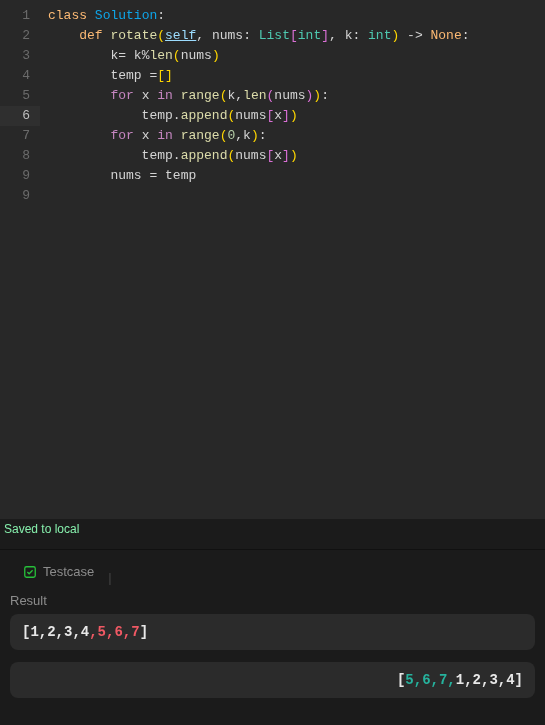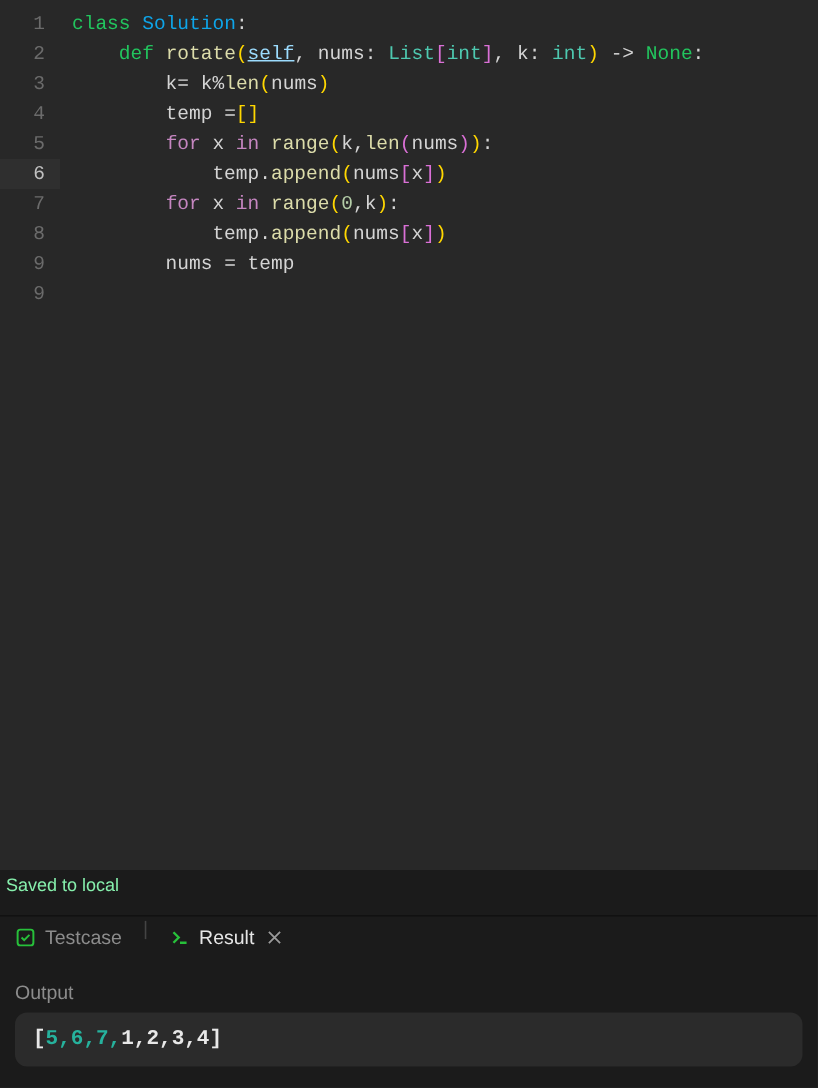--- a/index.html
+++ b/index.html
@@ -61,21 +61,21 @@
     top: 0;
     bottom: 0;
     background: #2f2f2f;
     z-index: -1;
   }
   .gutter .ln.current {
     color: #bfbfbf;
     background: #2f2f2f;
   }
   .kw { color: #c586c0; }
-  .kw2 { color: #22c55e; font-family: Liberation Mono, monospace; }
+  .kw2 { color: #fdba74; font-family: Liberation Mono, monospace; }
   .cls { color: #0ea5e9; }
   .fn { color: #dcdcaa; }
   .self { color: #9cdcfe; text-decoration: underline; }
   .param { color: #d4d4d4; }
   .type { color: #4ec9b0; }
   .num { color: #b5cea8; }
   .pn { color: #d4d4d4; }
   .op { color: #d4d4d4; }
   .br1 { color: #ffd700; }
   .br2 { color: #da70d6; }
@@ -93,22 +93,22 @@
     height: 10px;
     background: #1b1b1b;
     display:flex;
     align-items:center;
     justify-content:center;
   }
   .tabs {
     height: 36px;
     background: #1b1b1b;
     display: flex;
-    align-items: flex-start;
-    padding-left: 2px;
+    align-items: flex-end;
+    padding-left: 15px;
     gap: 4px;
     font-family: -apple-system, BlinkMacSystemFont, "Segoe UI", sans-serif;
     font-size: 13px;
     border-top: 1px solid #111;
   }
   .tab {
     display: flex;
     align-items: center;
     gap: 6px;
     padding: 6px 8px;
@@ -148,21 +148,21 @@
   .outbox {
     background: #2b2b2b;
     border-radius: 8px;
     padding: 10px 12px;
     font-family: Menlo, Consolas, "Courier New", monospace;
     font-size: 14px;
     font-weight: 600;
     color: #e8e8e8;
     margin-bottom: 12px;
   }
-  .outbox.last { margin-bottom: 4px; }
+  .outbox.last { margin-bottom: 17px; text-align: right; }
   .tok-common { color: #e8e8e8; }
   .tok-wrong { color: #f05964; }
   .tok-right { color: #26b29d; }
 </style>
 </head>
 <body>
 
 <div class="editor">
   <div class="gutter">
       <div class="ln">1</div>
@@ -193,34 +193,23 @@
   <div class="tab">
     <span class="icon">
       <svg viewBox="0 0 16 16" width="14" height="14" fill="none" stroke="#27c03a" stroke-width="1.5">
         <rect x="2" y="2" width="12" height="12" rx="2"></rect>
         <path d="M5 8l2 2 4-4"></path>
       </svg>
     </span>
     <span>Testcase</span>
   </div>
   <span class="tab-sep">|</span>
-  <div class="tab active">
-    <span class="icon">
-      <svg viewBox="0 0 16 16" width="14" height="14" fill="none" stroke="#27c03a" stroke-width="1.8">
-        <path d="M3 4l4 4-4 4"></path>
-        <path d="M8 12h5"></path>
-      </svg>
-    </span>
-    <span>Result</span>
-    <span class="close">
-      <svg viewBox="0 0 16 16" width="12" height="12" stroke="#9a9a9a" stroke-width="1.6">
-        <path d="M3 3l10 10M13 3L3 13"></path>
-      </svg>
-    </span>
-  </div>
 </div>
 
 <div class="panel">
-  <div class="label">Output</div>
+  <div class="label">Result</div>
+  <div class="outbox">
+    <span>[</span><span><span class="tok-common">1,2,3,4</span><span class="tok-wrong">,5,6,7</span></span><span>]</span>
+  </div>
   <div class="outbox last">
     <span>[</span><span><span class="tok-right">5,6,7,</span><span class="tok-common">1,2,3,4</span></span><span>]</span>
   </div>
 </div>
 
 </body></html>

